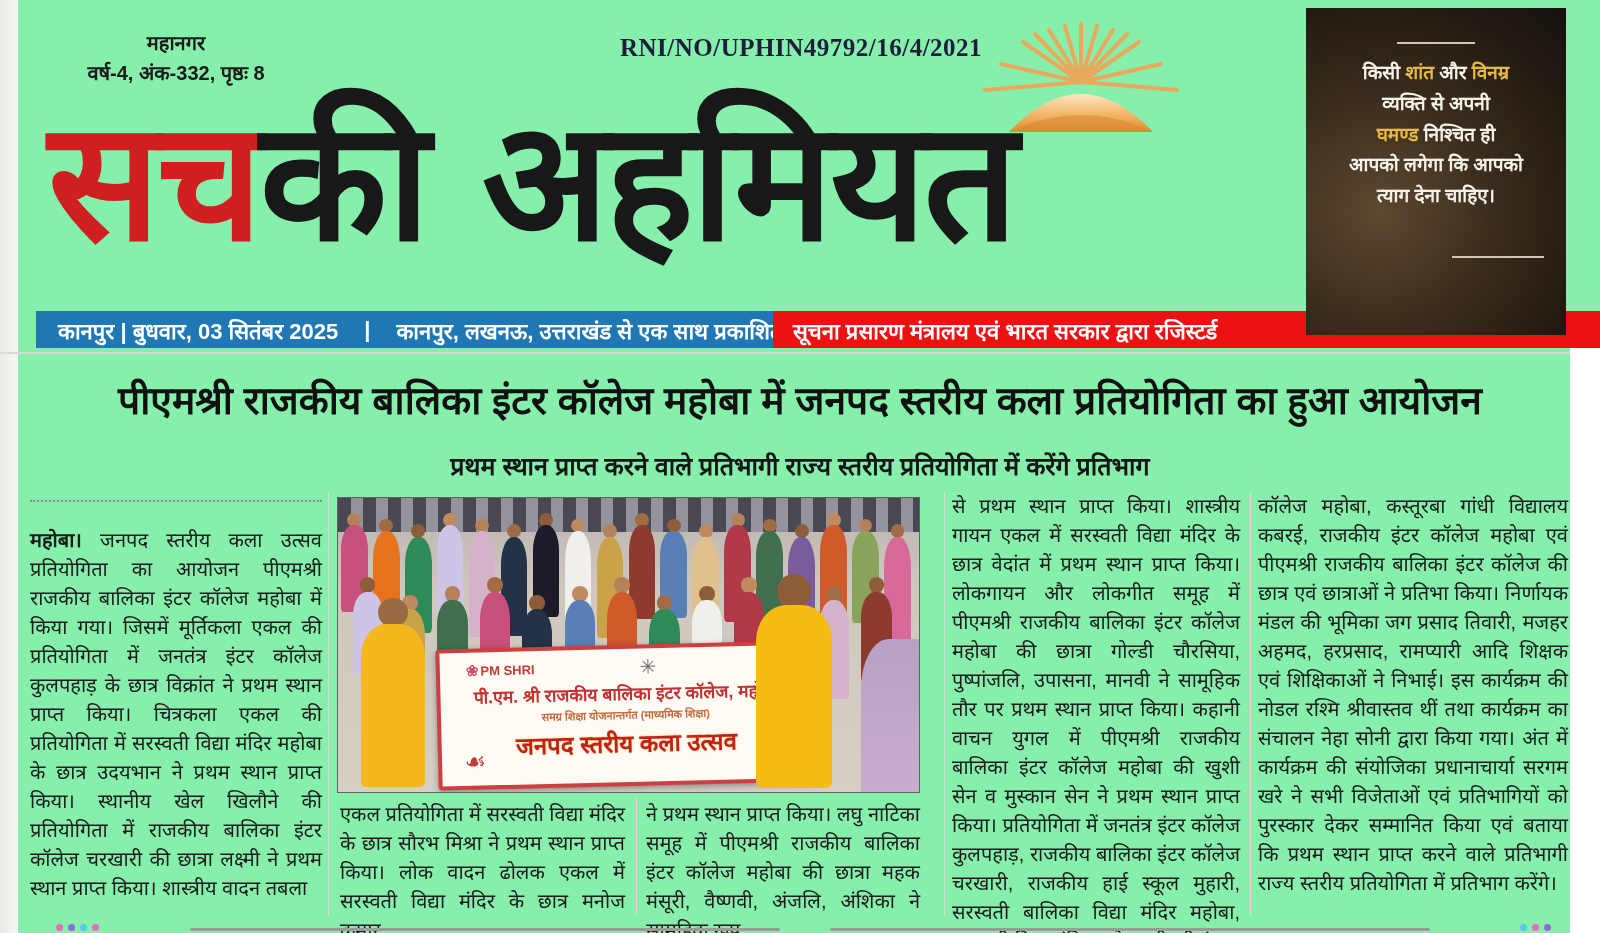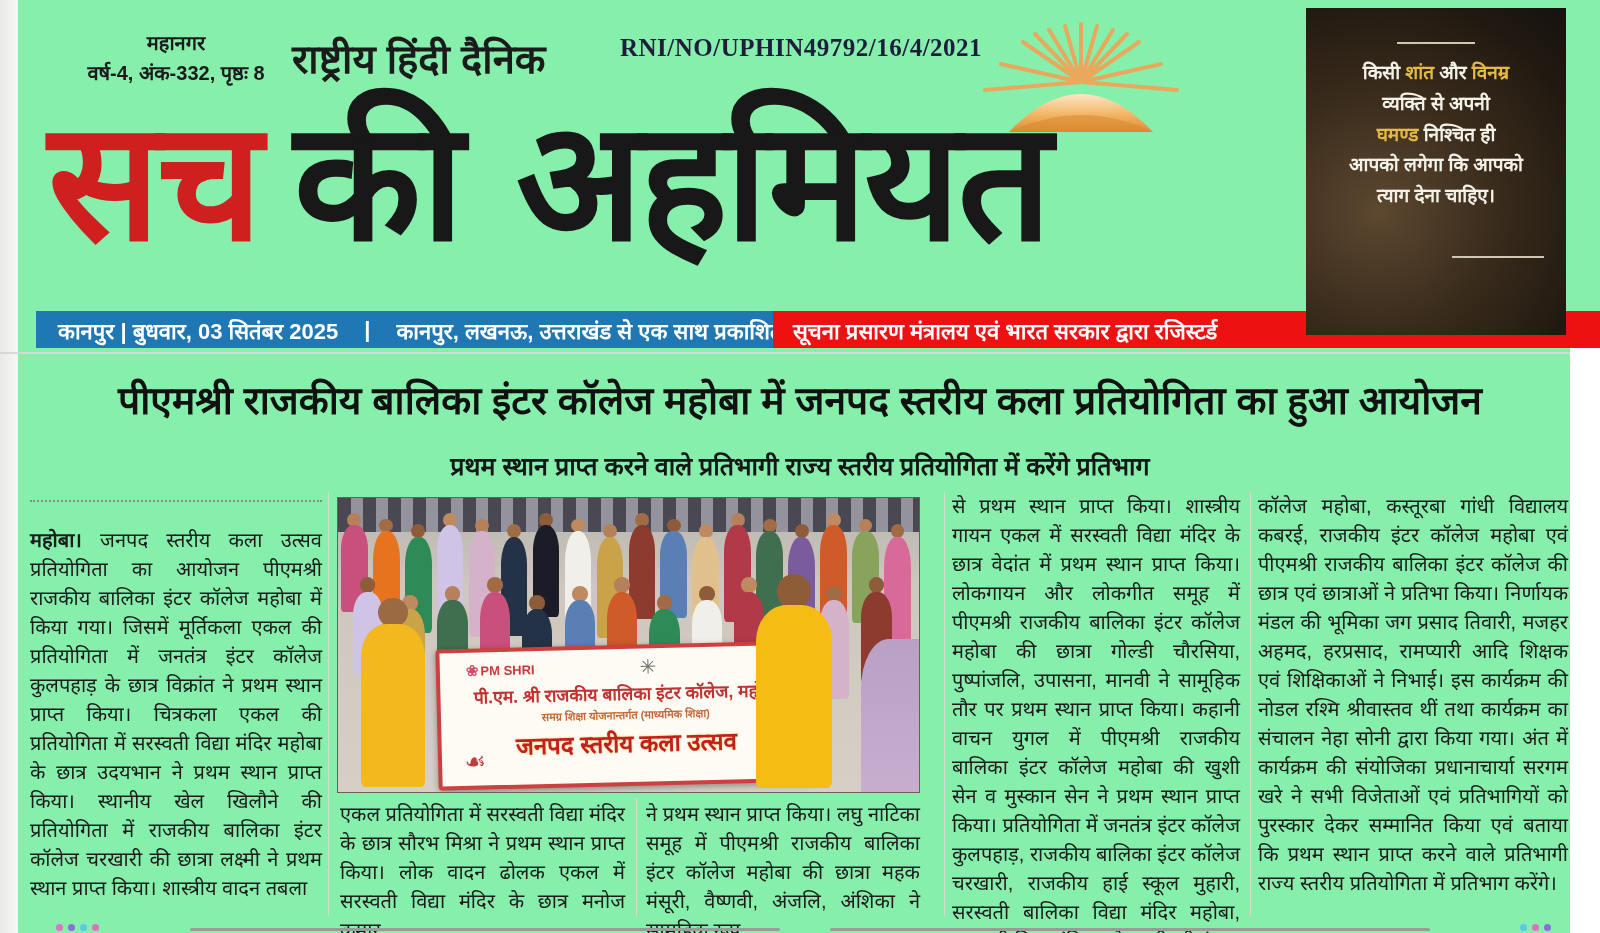--- a/index.html
+++ b/index.html
@@ -10,25 +10,25 @@
         background:linear-gradient(90deg,#e9e9e6,#f7f7f5);}
   .right-edge{position:absolute;right:0;top:345px;width:30px;height:588px;background:#fff;}
 
   
   .pub-info{position:absolute;left:36px;top:28px;width:280px;text-align:center;
         font-weight:700;font-size:20px;line-height:1.5;}
   .daily-label{position:absolute;left:292px;top:30px;font-size:40px;font-weight:800;}
   .rni{position:absolute;left:620px;top:34px;font-family:"Liberation Serif",serif;
         font-weight:700;font-size:25px;color:#1e1d3c;letter-spacing:.5px;}
   .sun{position:absolute;left:975px;top:20px;width:212px;height:118px;z-index:1;}
-  .masthead{position:absolute;left:48px;top:74px;display:flex;gap:26px;z-index:2;
+  .masthead{position:absolute;left:48px;top:74px;display:flex;z-index:2;
         font-family:"DejaVu Sans","Liberation Sans",sans-serif;
         font-size:166px;font-weight:800;line-height:1.3;letter-spacing:-3px;white-space:nowrap;}
   .masthead .red{color:#cf1f1f;}
-  .masthead .black{color:#181818;margin-left:8px;}
+  .masthead .black{color:#181818;}
 
   
   .quote-box{position:absolute;left:1306px;top:8px;width:260px;height:327px;z-index:4;
         background:radial-gradient(circle at 28% 62%, #5d4830 0%, #3a2c1c 42%, #211911 78%, #171210 100%);
         color:#f4f1e8;text-align:center;font-size:19px;font-weight:700;line-height:1.62;
         padding:34px 14px 0 14px;box-sizing:border-box;overflow:hidden;}
   .quote-box .gold{color:#e5b945;}
   .q-rule{width:78px;height:2px;background:#cfc6b4;margin:0 auto 14px auto;}
   .q-rule2{width:92px;height:2px;background:#cfc6b4;margin:44px 8px 0 auto;}
 
@@ -100,21 +100,20 @@
 </head>
 <body>
 
 <div class="page">
   <div class="left-edge"></div>
 
   <div class="pub-info">
     <div>महानगर</div>
     <div>वर्ष-4, अंक-332, पृष्ठः 8</div>
   </div>
-  <div class="daily-label">राष्ट्रीय हिंदी दैनिक</div>
   <div class="rni">RNI/NO/UPHIN49792/16/4/2021</div>
 
   <div class="sun">
     <svg width="212" height="118" viewBox="0 0 212 118">
       <defs>
         <linearGradient id="sg" x1="0" y1="0" x2="0" y2="1">
           <stop offset="0" stop-color="#fbe7c4"></stop>
             <stop offset=".55" stop-color="#f3b465"></stop>
             <stop offset="1" stop-color="#dd8c33"></stop>
         </linearGradient>

